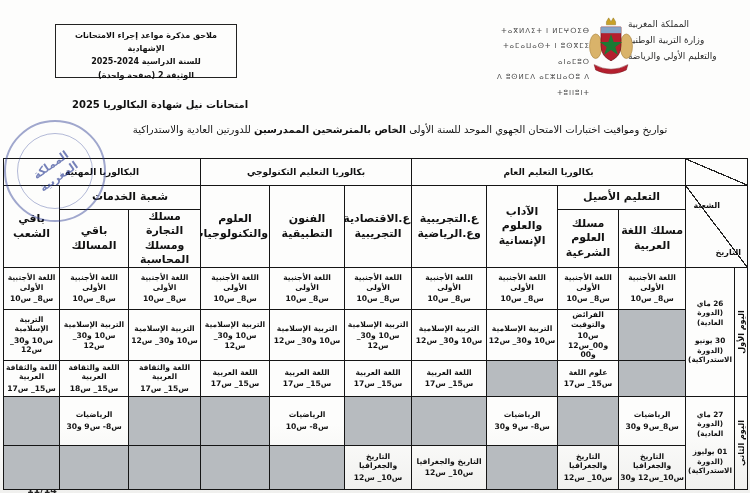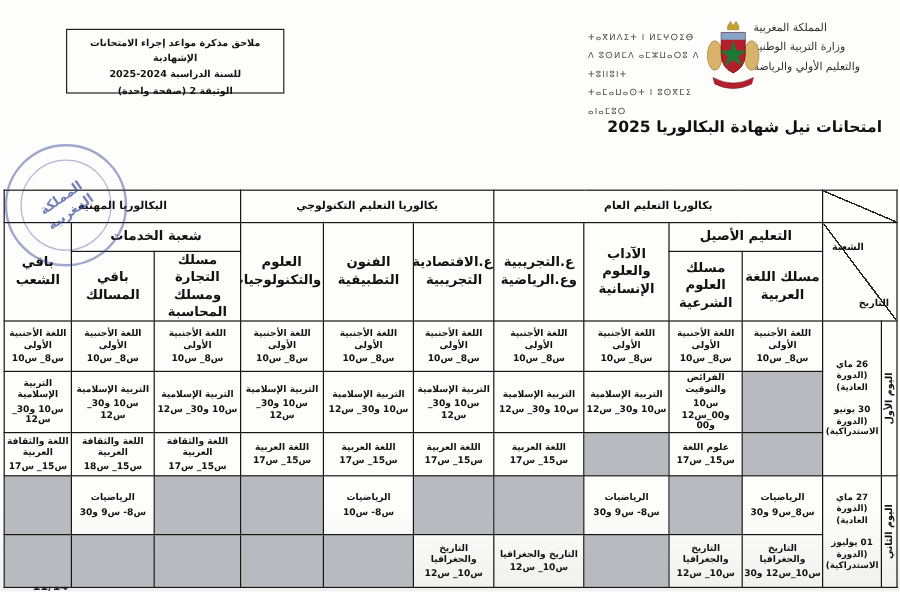--- a/index.html
+++ b/index.html
@@ -10,26 +10,26 @@
   }
   
   .note-box{
     position:absolute; left:55px; top:24px; width:176px; height:44px;
     border:1.5px solid #222; padding:4px 2px; text-align:center;
     font-size:8px; font-weight:bold; line-height:1.65; direction:rtl;
   }
   
   .ministry-ar{position:absolute; left:628px; top:16px; width:120px; text-align:left;
     font-size:9px; line-height:1.8; color:#2e2e2e; direction:rtl;}
-  .tifinagh{position:absolute; left:490px; top:24px; width:100px; text-align:left;
+  .tifinagh{position:absolute; left:490px; top:24px; width:100px; text-align:right;
     font-size:7px; letter-spacing:1px; line-height:2.2; color:#4c4c4c; direction:ltr;}
   .logo{position:absolute; left:588px; top:16px; width:46px; height:62px;}
   
-  .title{position:absolute; left:95px; top:99px; width:640px; text-align:right;
-    font-size:13px; font-weight:bold;}
+  .title{position:absolute; left:72px; top:99px; width:640px; text-align:left;
+    font-size:10px; font-weight:bold;}
   .subtitle{position:absolute; left:70px; top:124px; width:660px; text-align:center;
     font-size:10px;}
   .subtitle b{font-weight:bold;}
   
   .stamp{position:absolute; left:4px; top:120px; width:98px; height:98px; z-index:5;
     border:2.5px solid rgba(45,62,148,.5); border-radius:50%; opacity:.9; pointer-events:none;}
   .stamp::before{content:""; position:absolute; inset:11px; border:1px solid rgba(45,62,148,.4); border-radius:50%;}
   .stamp-text{position:absolute; left:50%; top:50%; transform:translate(-50%,-50%) rotate(-35deg);
     font-size:11px; font-weight:bold; color:rgba(45,62,148,.72); text-align:center; line-height:1.25; white-space:nowrap;}
   
@@ -83,32 +83,33 @@
       <ellipse cx="50" cy="38" rx="8" ry="16" fill="#d9b36a" stroke="#a9833c" stroke-width="0.8"></ellipse>
       <path d="M17 13 h26 v24 q0 14 -13 20 q-13 -6 -13 -20 z" fill="#b41f2e" stroke="#6f1118" stroke-width="1"></path>
       <path d="M17 13 h26 v8 h-26 z" fill="#7fb2d8" opacity="0.9"></path>
       <path d="M30 22 l3.5 10.5 h11 l-8.9 6.5 3.4 10.5 -9 -6.5 -9 6.5 3.4 -10.5 -8.9 -6.5 h11 z" fill="#1c7a34"></path>
       <path d="M8 62 q22 12 44 0 l-2 7 q-20 10 -40 0 z" fill="#b41f2e" stroke="#6f1118" stroke-width="0.6"></path>
     </svg>
   </div>
 
   <div class="tifinagh">
     <div>ⵜⴰⴳⵍⴷⵉⵜ ⵏ ⵍⵎⵖⵔⵉⴱ</div>
+    <div>ⵜⴰⵎⴰⵡⴰⵙⵜ ⵏ ⵓⵙⴳⵎⵉ ⴰⵏⴰⵎⵓⵔ</div>
     <div>ⴷ ⵓⵙⵍⵎⴷ ⴰⵎⵣⵡⴰⵔⵓ ⴷ ⵜⵓⵏⵏⵓⵏⵜ</div>
-    <div>ⵜⴰⵎⴰⵡⴰⵙⵜ ⵏ ⵓⵙⴳⵎⵉ ⴰⵏⴰⵎⵓⵔ</div>
   </div>
 
   <div class="stamp">
     <div class="stamp-text">
       <div>المملكة</div>
       <div>المغربية</div>
     </div>
   </div>
 
   <div class="title">امتحانات نيل شهادة البكالوريا 2025</div>
+  <div class="subtitle"><span>تواريخ ومواقيت اختبارات الامتحان الجهوي الموحد للسنة الأولى </span><b>الخاص بالمترشحين الممدرسين</b><span> للدورتين العادية والاستدراكية</span></div>
 
   <div class="sched">
     <table>
       <colgroup>
         <col style="width:13px">
           <col style="width:49px">
         <col style="width:67px">
           <col style="width:61px">
           <col style="width:71px">
           <col style="width:75px">

